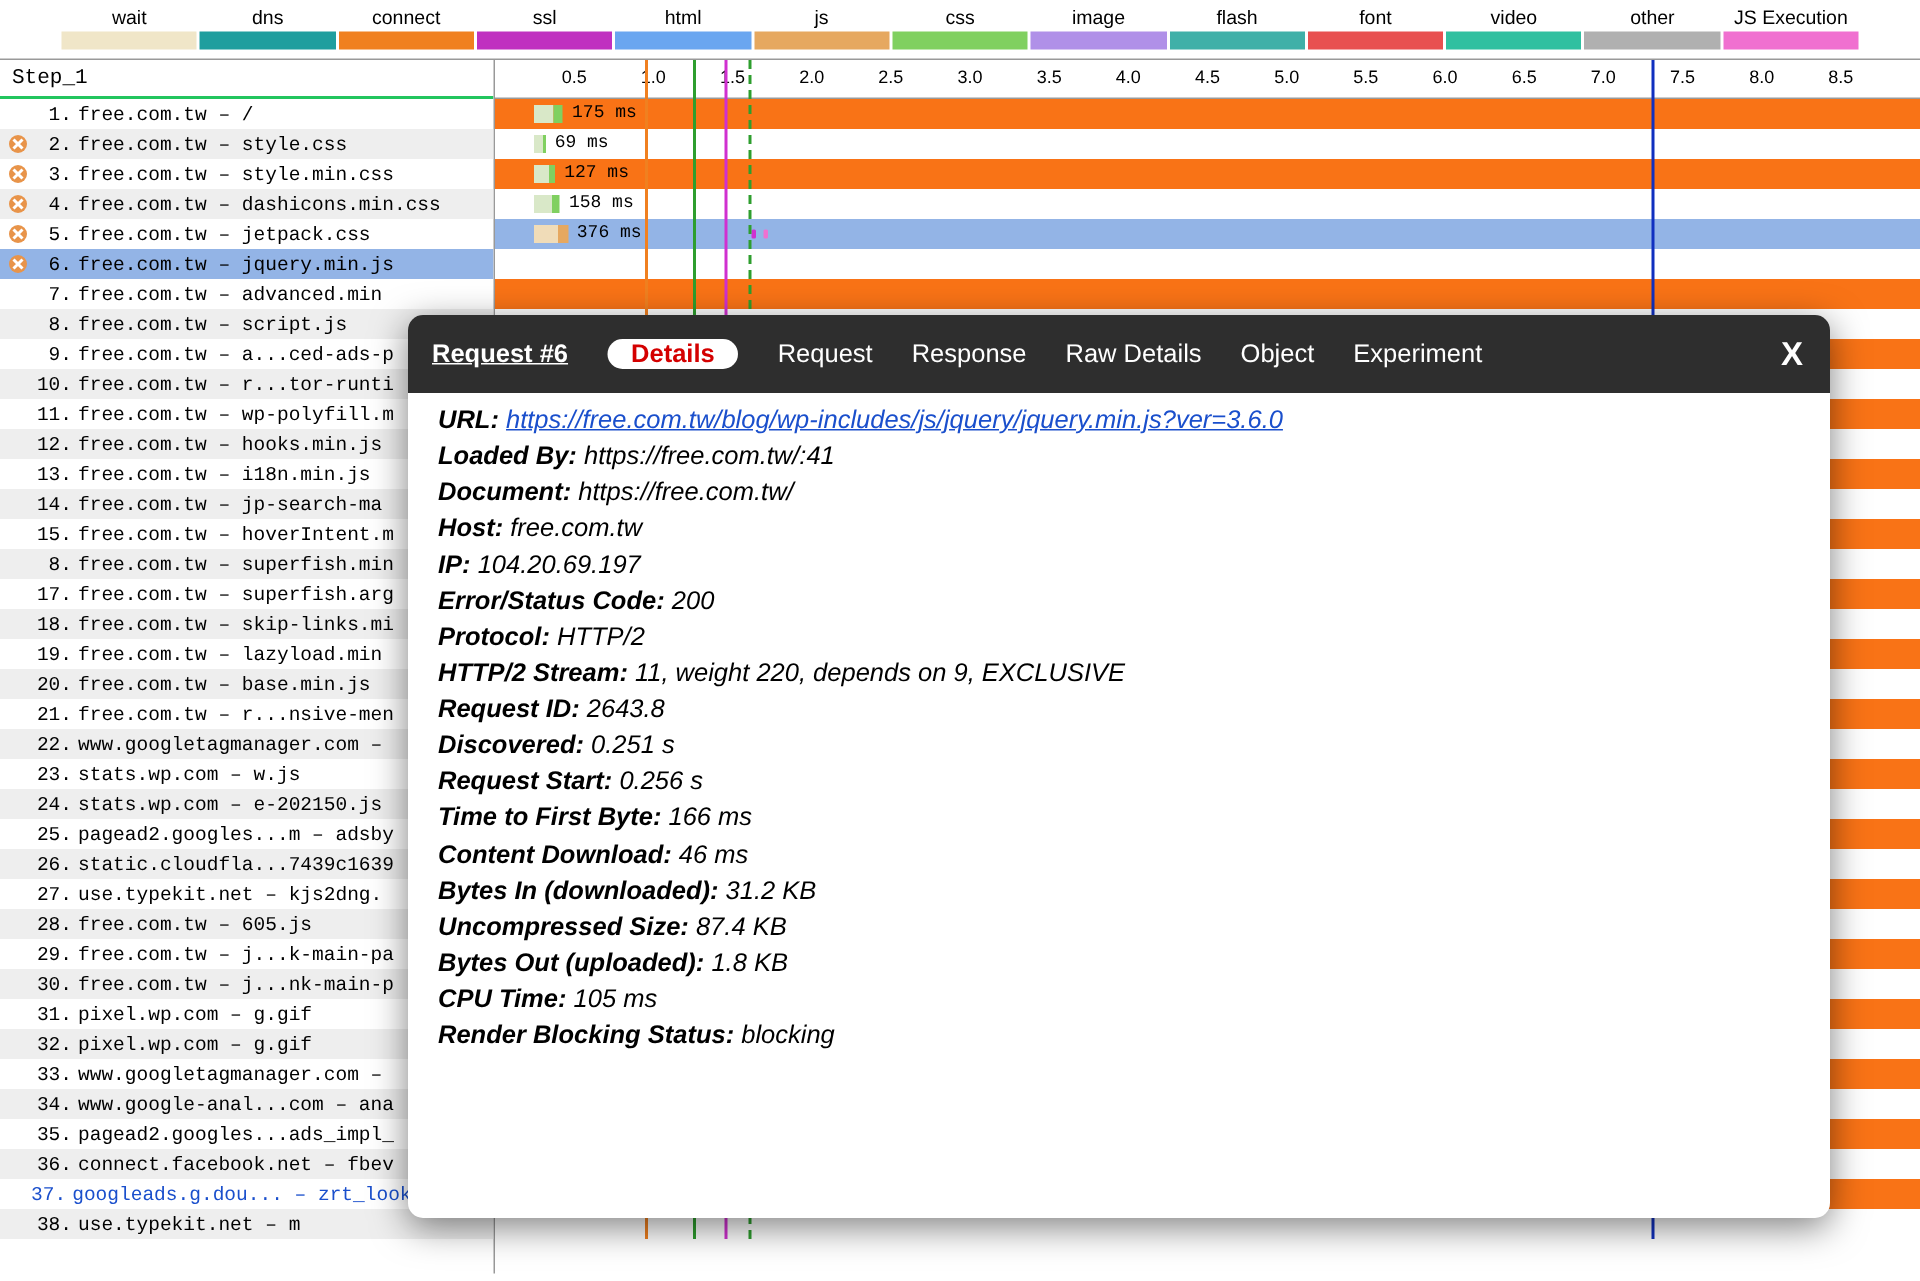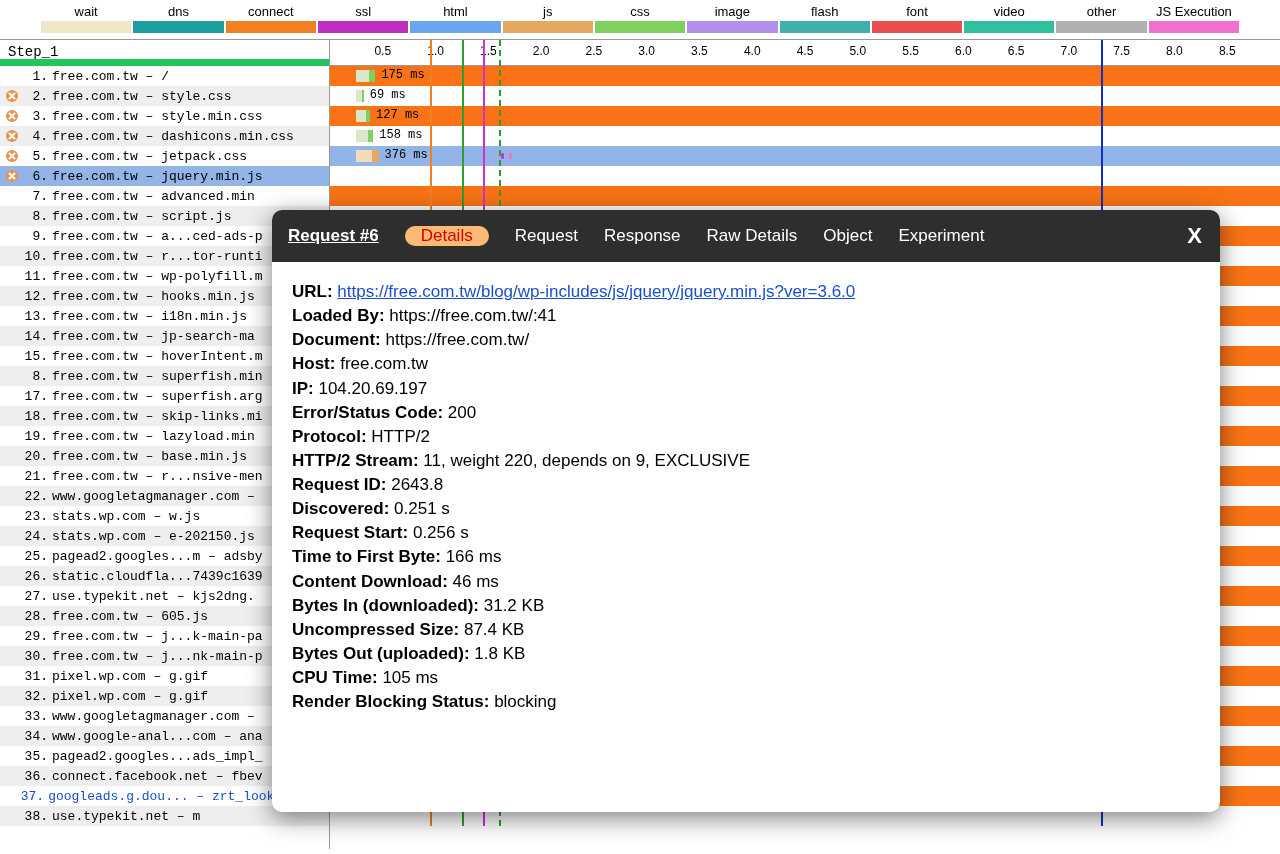--- a/index.html
+++ b/index.html
@@ -39,21 +39,21 @@
   }
   .sidebar {
     width: 330px;
     border-right: 1px solid #999;
     overflow: hidden;
   }
   .step-header {
     padding: 4px 8px;
     font-family: "Courier New", monospace;
     font-size: 14px;
-    border-bottom: 7px solid #22c55e;
+    border-bottom: 2px solid #22c55e;
     height: 26px;
   }
   .row {
     display: flex;
     align-items: center;
     height: 20px;
     font-family: "Courier New", monospace;
     font-size: 13px;
     padding-left: 4px;
     white-space: nowrap;
@@ -141,37 +141,38 @@
     position: relative;
   }
   .modal-title {
     font-weight: bold;
     text-decoration: underline;
   }
   .modal-tab {
     cursor: pointer;
   }
   .modal-tab.active {
-    background: #fdba74;
+    background: #ffffff;
     color: #d40000;
-    font-weight: normal;
+    font-weight: bold;
     padding: 0 16px;
     border-radius: 14px;
   }
   .modal-close {
     position: absolute;
     right: 18px;
     font-size: 22px;
     font-weight: bold;
     cursor: pointer;
   }
   .modal-body {
-    padding: 18px 20px;
+    padding: 6px 20px;
     font-size: 17px;
     line-height: 1.42;
+    font-style: italic;
   }
   .modal-body .field { margin-bottom: 0px; }
   .modal-body .k { font-weight: bold; }
   .modal-body a { color: #1a4fcc; text-decoration: underline; }
   .pill {
     position:absolute;
     height:6px;
     top:7px;
     border-radius:1px;
   }

